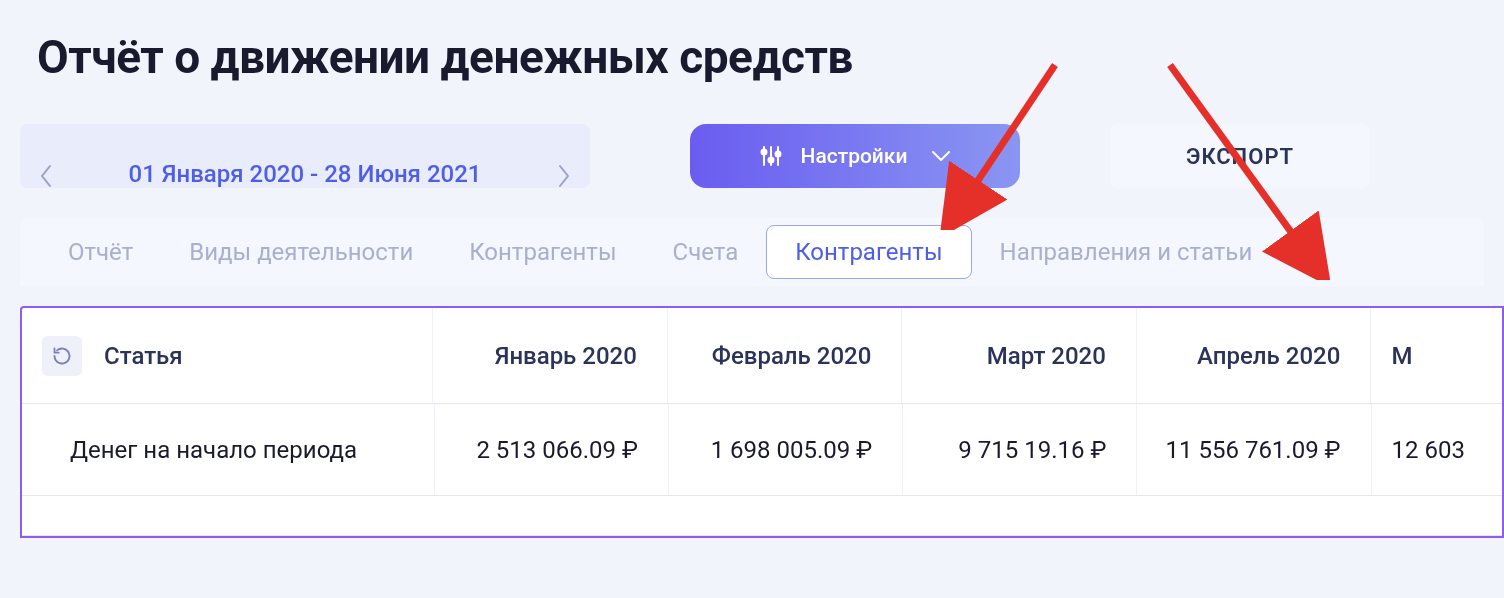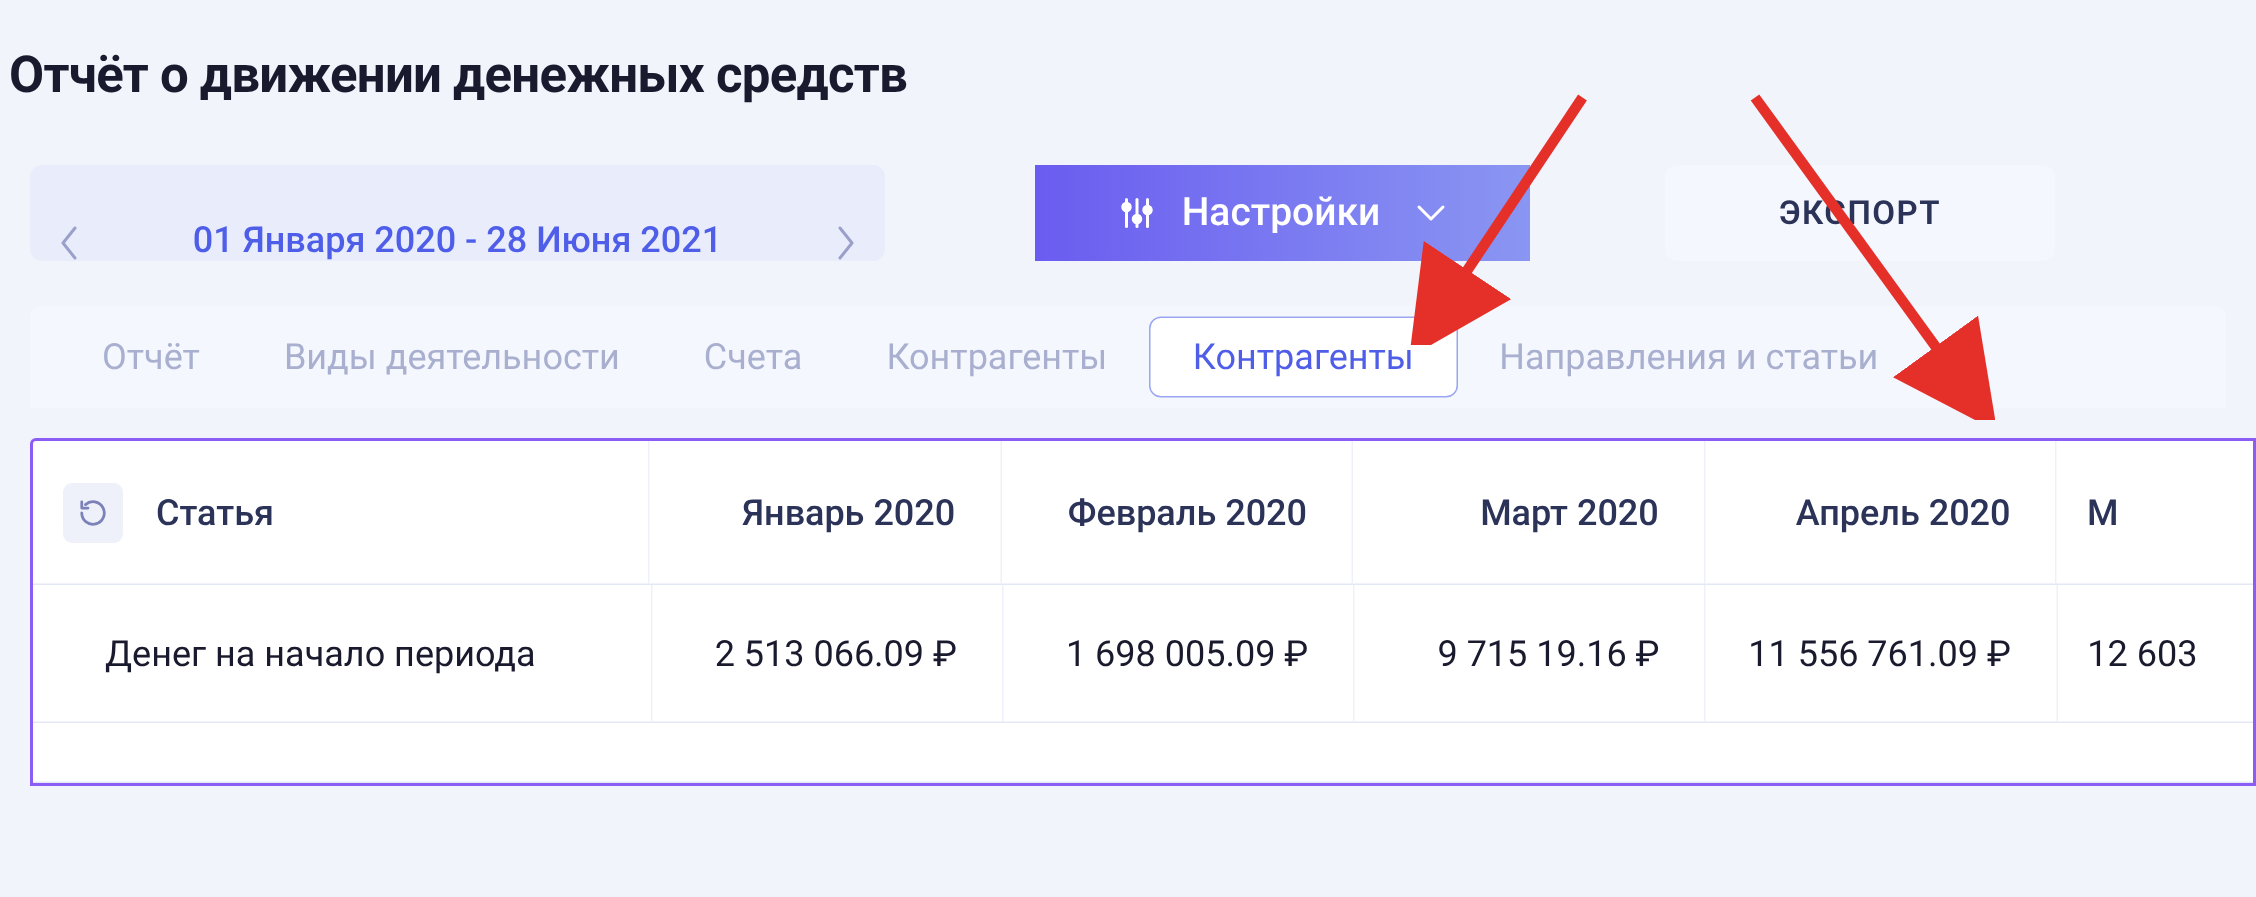--- a/index.html
+++ b/index.html
@@ -7,24 +7,24 @@
     font-family: -apple-system, BlinkMacSystemFont, "Segoe UI", Roboto, Arial, sans-serif;
     background: #f1f4fb;
     color: #1a1a2e;
     width: 1504px;
     height: 598px;
     overflow: hidden;
     position: relative;
   }
 
   .page-title {
-    font-size: 34px;
+    font-size: 46px;
     font-weight: 700;
     letter-spacing: -0.5px;
-    padding: 30px 20px 40px 6px;
+    padding: 30px 20px 40px 37px;
     color: #1a1a2e;
   }
 
   .controls-row {
     display: flex;
     align-items: center;
     gap: 0;
     padding: 0 20px 30px 20px;
   }
 
@@ -53,24 +53,24 @@
     font-weight: 500;
   }
 
   .settings-btn {
     display: flex;
     align-items: center;
     justify-content: center;
     gap: 18px;
     height: 64px;
     padding: 0 30px;
-    border-radius: 0;
+    border-radius: 16px;
     background: linear-gradient(90deg, #6a5cf0 0%, #8a96f2 100%);
     color: #fff;
-    font-size: 26px;
+    font-size: 21px;
     font-weight: 500;
     cursor: pointer;
     width: 330px;
     margin-left: 100px;
   }
   .settings-btn .chev-down { margin-left: 6px; }
 
   .export-btn {
     display: flex;
     align-items: center;
@@ -214,22 +214,22 @@
   </div>
 
   <div class="export-btn">
     <span>ЭКСПОРТ</span>
   </div>
 </div>
 
 <div class="tabs-row">
   <div class="tab">Отчёт</div>
   <div class="tab">Виды деятельности</div>
+  <div class="tab">Контрагенты</div>
   <div class="tab">Счета</div>
-  <div class="tab">Контрагенты</div>
   <div class="tab active">Контрагенты</div>
   <div class="tab">Направления и статьи</div>
 </div>
 
 <div class="table-wrap">
   <div class="thead-row">
     <div class="cell-first">
       <div class="refresh-icon-box">
         <svg width="20" height="20" viewBox="0 0 24 24" fill="none" stroke="currentColor" stroke-width="2.2" stroke-linecap="round" stroke-linejoin="round">
           <path d="M3 12a9 9 0 1 0 3-6.7"></path>

